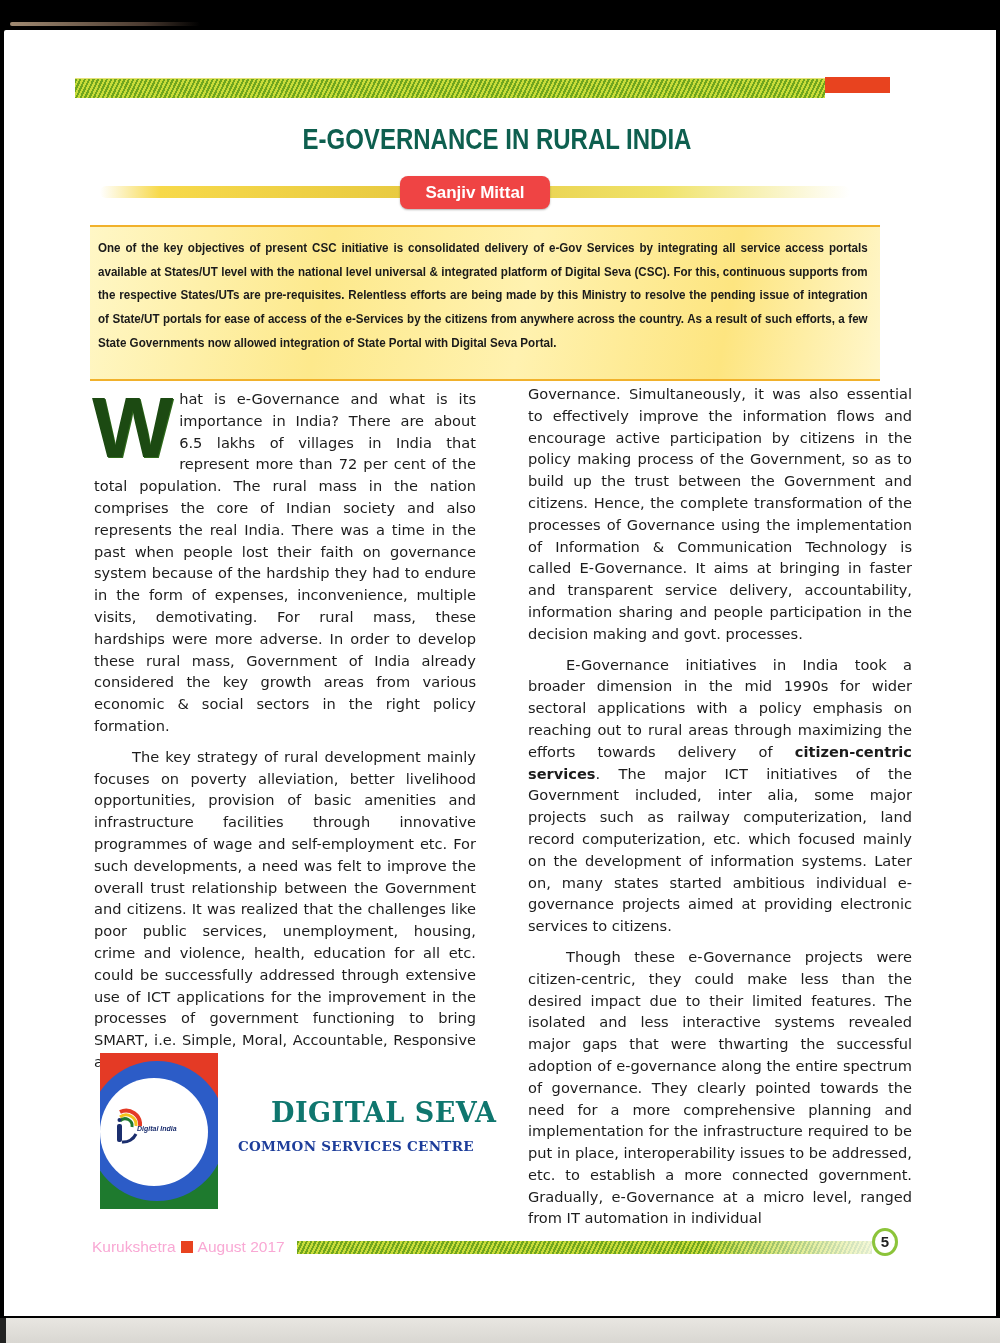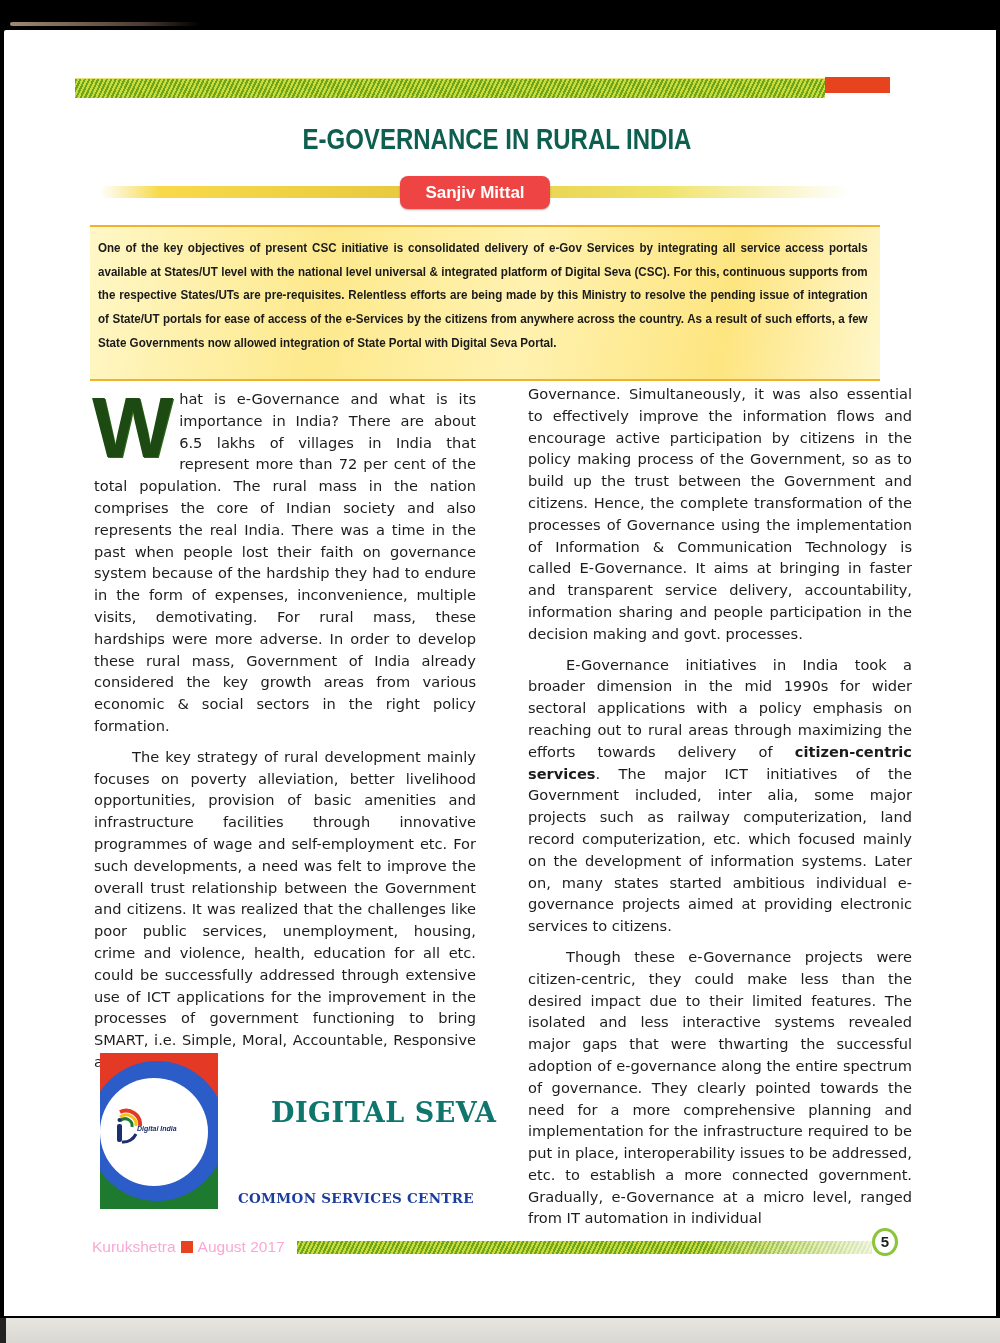--- a/index.html
+++ b/index.html
@@ -95,21 +95,21 @@
     .logo-di { position: absolute; left: 12px; top: 55px; }
     .di-text {
       position: absolute; left: 37px; top: 72px; font-family: "Liberation Sans", sans-serif;
       font-size: 7px; font-style: italic; font-weight: bold; color: #1b2e6e;
     }
     .ds-title {
       position: absolute; left: 238px; top: 1097px; font-family: "DejaVu Serif", serif;
       font-weight: bold; font-size: 27px; color: #0f766e; letter-spacing: 0.5px; margin-left: 33px;
     }
     .ds-sub {
-      position: absolute; left: 238px; top: 1190px; font-family: "DejaVu Serif", serif;
+      position: absolute; left: 238px; top: 1138px; font-family: "DejaVu Serif", serif;
       font-weight: bold; font-size: 13.5px; color: #1d3d9a; letter-spacing: 0.3px;
     }
     
     .footer-text {
       position: absolute; left: 92px; top: 1238px; font-family: "Liberation Sans", sans-serif;
       font-size: 15.5px; color: #f9a8d4;
     }
     .footer-square {
       display: inline-block; width: 12px; height: 12px; background: #e8431f; margin: 0 5px; vertical-align: -1px;
     }

